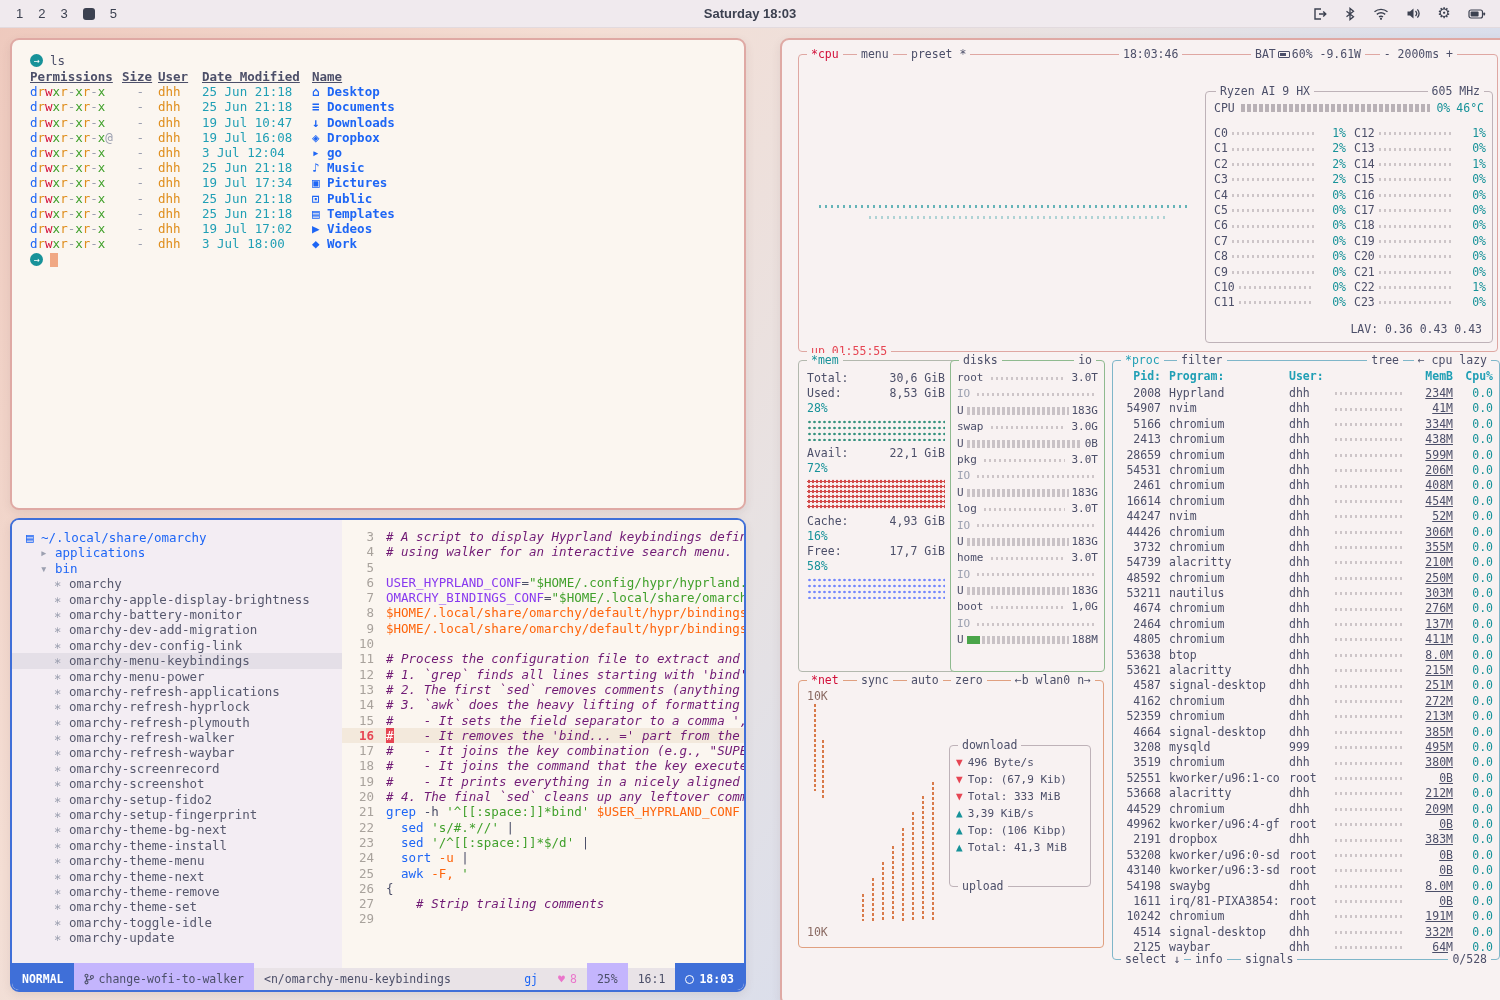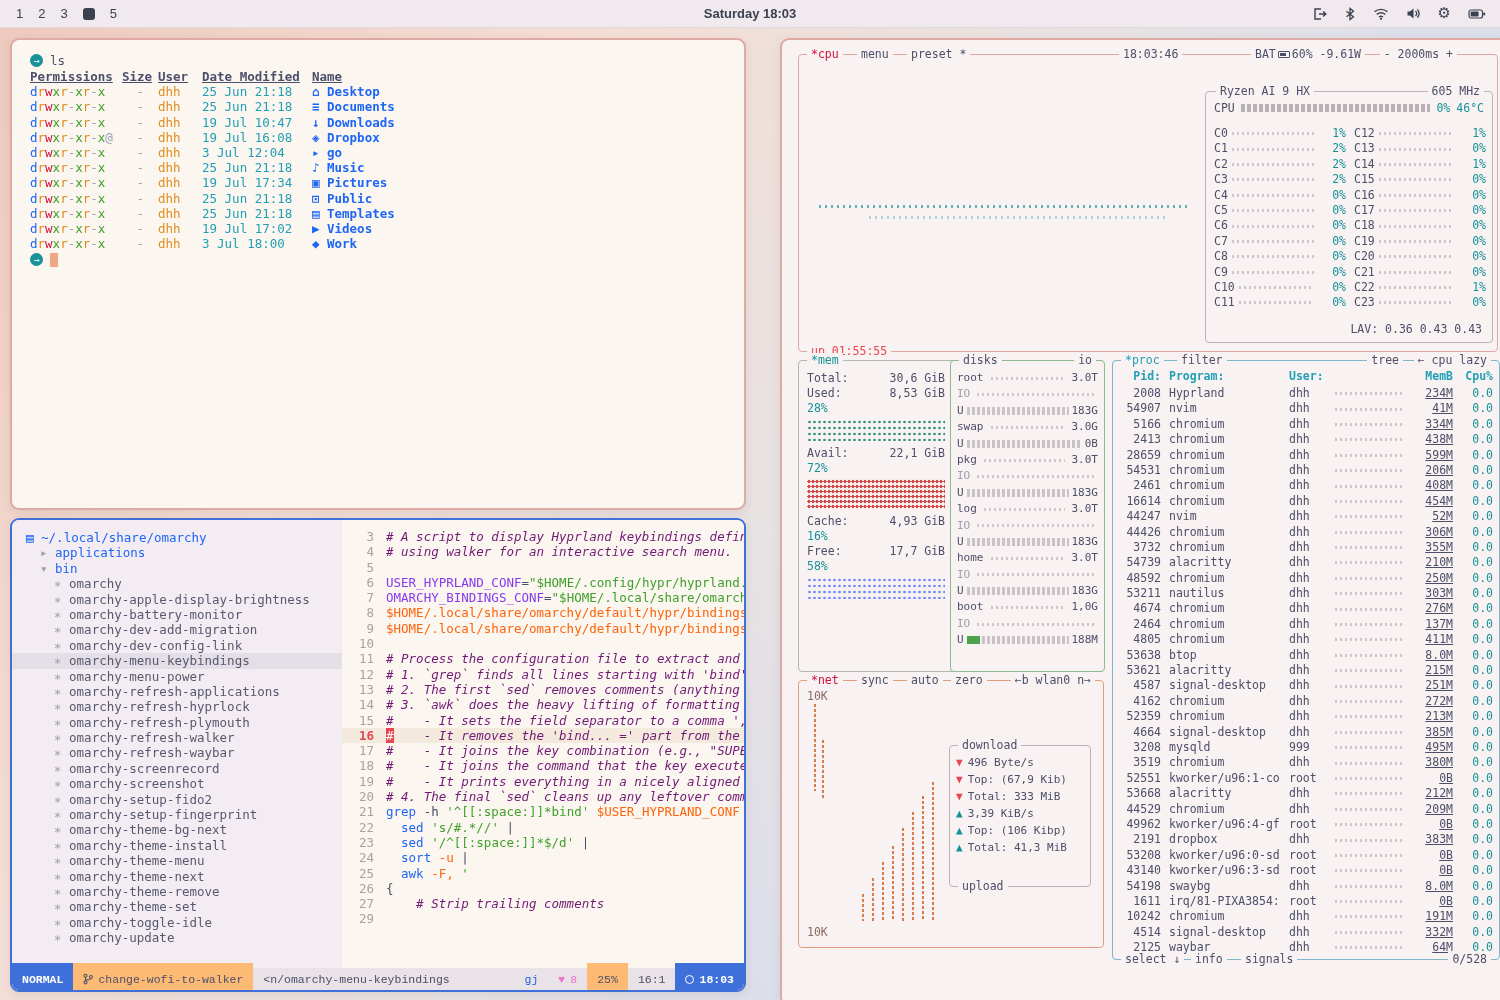--- a/index.html
+++ b/index.html
@@ -60,23 +60,23 @@
   .tok-c{ color:#701a75; font-style:italic; }
   .tok-s{ color:#40a02b; }
   .tok-v{ color:#8839ef; }
   .tok-o{ color:#fe640b; }
   .tok-k{ color:#1e66f5; }
   .tok-f{ color:#fe640b; }
   .tok-p{ color:#4c4f69; }
   .tok-cur{ background:#e64553; color:#fff; }
   .nv-status{ position:absolute; left:0; right:0; bottom:0; height:22px; background:#e9e3e7;
     display:flex; align-items:center; font-size:11.5px; }
-  .seg{ height:100%; display:flex; align-items:center; padding:16px 10px; gap:5px;font-family:Liberation Mono, monospace; }
+  .seg{ height:100%; display:flex; align-items:center; padding:16px 10px; gap:5px; }
   .seg-mode{ background:#3f6fd8; color:#fff; font-weight:bold; border-radius:0 0 0 6px; }
-  .seg-branch{ background:#fdba74; }
+  .seg-branch{ background:#c4b5fd; }
   .seg-right{ margin-left:auto; display:flex; height:100%; align-items:center; }
   .seg-time{ background:#3f6fd8; color:#fff; border-radius:0 0 6px 0; font-weight:bold; }
   .clock-glyph{ width:9px; height:9px; border:1.5px solid #fff; border-radius:50%; display:inline-block; }
 
   
   .bbox{ position:absolute; border:1px solid #beb2b8; border-radius:4px; }
   .chip{ position:absolute; top:-8px; background:#f8f2f2; padding:0 4px; height:15px;
     line-height:15px; white-space:nowrap; }
   .chip-b{ top:auto; bottom:-8px; }
   .leader{ flex:1; height:3px; margin:0 4px; align-self:center;

